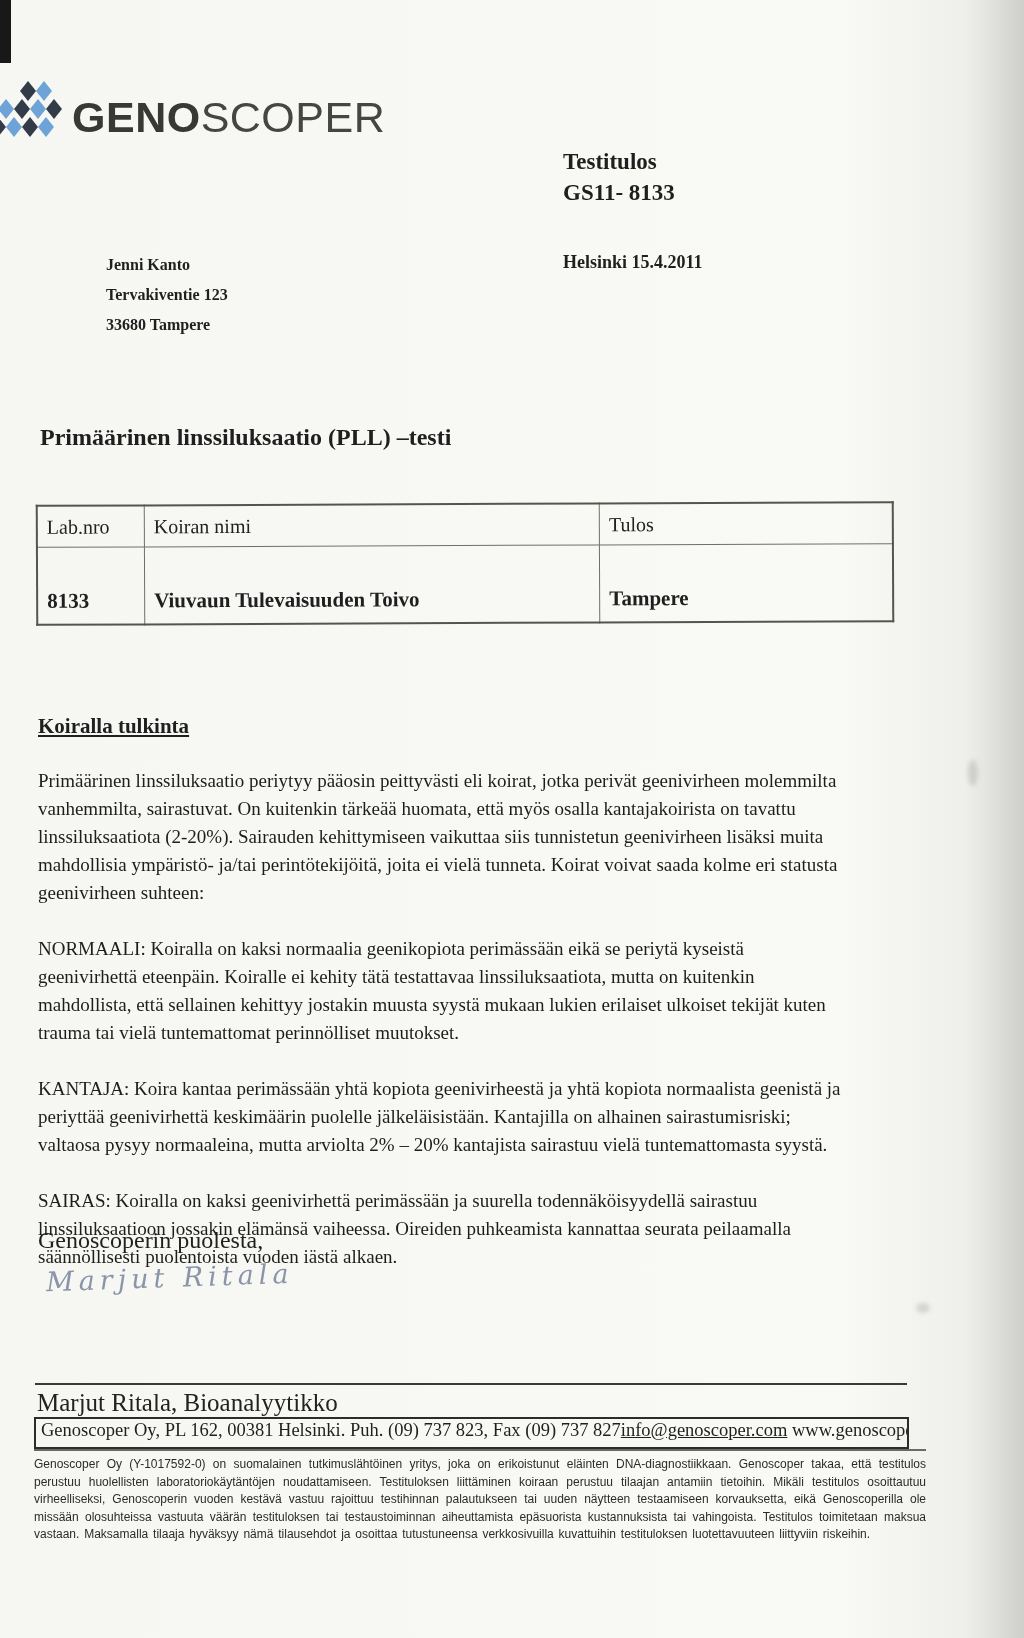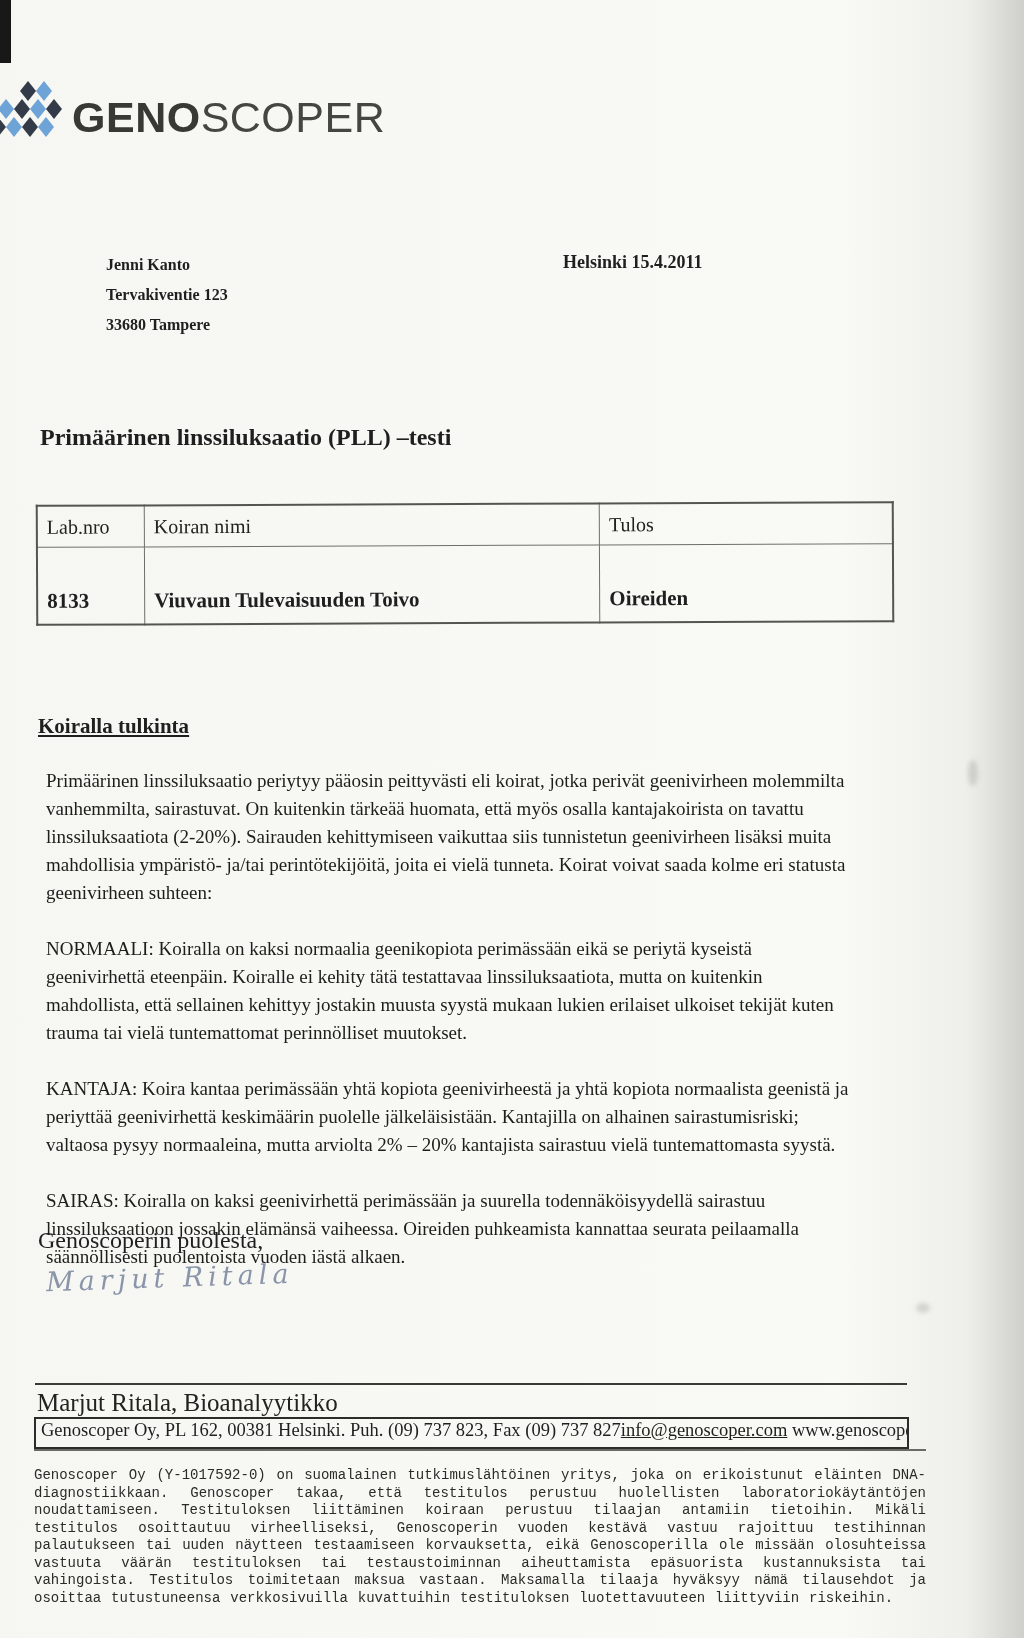--- a/index.html
+++ b/index.html
@@ -35,35 +35,35 @@
     border-collapse:collapse; transform:rotate(-0.25deg); }
   .results-table th, .results-table td {
     border:1px solid #6f6f6a; padding:0 0 0 9px; text-align:left; vertical-align:middle; }
   .results-table { border:2px solid #55554f; }
   .results-table th { height:40px; font-weight:normal; font-size:20px; color:#22221f; }
   .results-table td { height:66px; font-weight:bold; font-size:21px; vertical-align:bottom; padding-bottom:10px; }
   .col-lab { width:99px;border-radius:9px; } .col-name { width:464px; } .col-result { width:295px; }
   
   .interp { position:absolute; left:38px; top:714px; width:905px; }
   .interp-heading { font-weight:bold; font-size:21px; text-decoration:underline; margin:0 0 28px 0; }
-  .body-par { font-size:19px; line-height:28px; margin:0 0 28px 8px; white-space:pre-line; color:#1d1d1a; }
+  .body-par { font-size:19px; line-height:28px; margin:0 0 28px 0; white-space:pre-line; color:#1d1d1a; }
   
   .closing-line { position:absolute; left:38px; top:1227px; font-size:24px; }
   .signature { position:absolute; left:46px; top:1262px; font-family:"DejaVu Serif", serif;
     font-style:italic; font-size:27px; color:#8a95a9; letter-spacing:5px;
     transform:rotate(-2deg); white-space:nowrap; }
   
   .divider { position:absolute; left:35px; top:1383px; width:872px; height:2px; background:#3a3a36; }
   .signer-name { position:absolute; left:37px; top:1389px; font-size:25px; color:#22221f; }
   .contact-bar { position:absolute; left:34px; top:1417px; width:866px; height:27px;
     border:2px solid #2c2c29; font-size:18.5px; padding:1px 0 0 5px; white-space:nowrap; overflow:hidden; }
   .email-link { text-decoration:underline; color:#1f1f1c; cursor:pointer; }
   .legal { position:absolute; left:34px; top:1449px; width:892px;
-    border-top:2px solid #6a6a64; padding-top:16px;
-    font-family:Liberation Mono, monospace; font-size:14px; line-height:17.5px;
+    border-top:2px solid #6a6a64; padding-top:5px;
+    font-family:Liberation Sans, sans-serif; font-size:12px; line-height:17.5px;
     color:#2b2b28; text-align:justify; word-spacing:1.5px; }
 </style>
 </head>
 <body>
 
 <div class="page">
 
   <div class="corner-mark"></div>
   <div class="edge-band"></div>
   <div class="smudge-a"></div>
@@ -81,20 +81,24 @@
       <polygon points="54,18 62,28 54,38 46,28" fill="#333b49"></polygon>
 
       <polygon points="-2,36 6,46 -2,56 -10,46" fill="#333b49"></polygon>
       <polygon points="14,36 22,46 14,56 6,46" fill="#6ea3d7"></polygon>
       <polygon points="30,36 38,46 30,56 22,46" fill="#333b49"></polygon>
       <polygon points="46,36 54,46 46,56 38,46" fill="#6ea3d7"></polygon>
     </svg>
     <div class="logo-word"><span class="w-bold">GENO</span><span class="w-reg">SCOPER</span></div>
   </div>
 
+  <div class="doc-head">
+    <div>Testitulos</div>
+    <div>GS11- 8133</div>
+  </div>
 
   <div class="recipient">
     <div>Jenni Kanto</div>
     <div>Tervakiventie 123</div>
     <div>33680 Tampere</div>
   </div>
 
   <div class="place-date">Helsinki 15.4.2011</div>
 
   <div class="main-title">Primäärinen linssiluksaatio (PLL) –testi</div>
@@ -104,21 +108,21 @@
       <tr>
         <th class="col-lab">Lab.nro</th>
         <th class="col-name">Koiran nimi</th>
         <th class="col-result">Tulos</th>
       </tr>
     </thead>
     <tbody>
       <tr>
         <td>8133</td>
         <td>Viuvaun Tulevaisuuden Toivo</td>
-        <td>Oireiden</td>
+        <td>Tampere</td>
       </tr>
     </tbody>
   </table>
 
   <div class="interp">
     <div class="interp-heading">Koiralla tulkinta</div>
     <p class="body-par">Primäärinen linssiluksaatio periytyy pääosin peittyvästi eli koirat, jotka perivät geenivirheen molemmilta
 vanhemmilta, sairastuvat. On kuitenkin tärkeää huomata, että myös osalla kantajakoirista on tavattu
 linssiluksaatiota (2-20%). Sairauden kehittymiseen vaikuttaa siis tunnistetun geenivirheen lisäksi muita
 mahdollisia ympäristö- ja/tai perintötekijöitä, joita ei vielä tunneta. Koirat voivat saada kolme eri statusta

